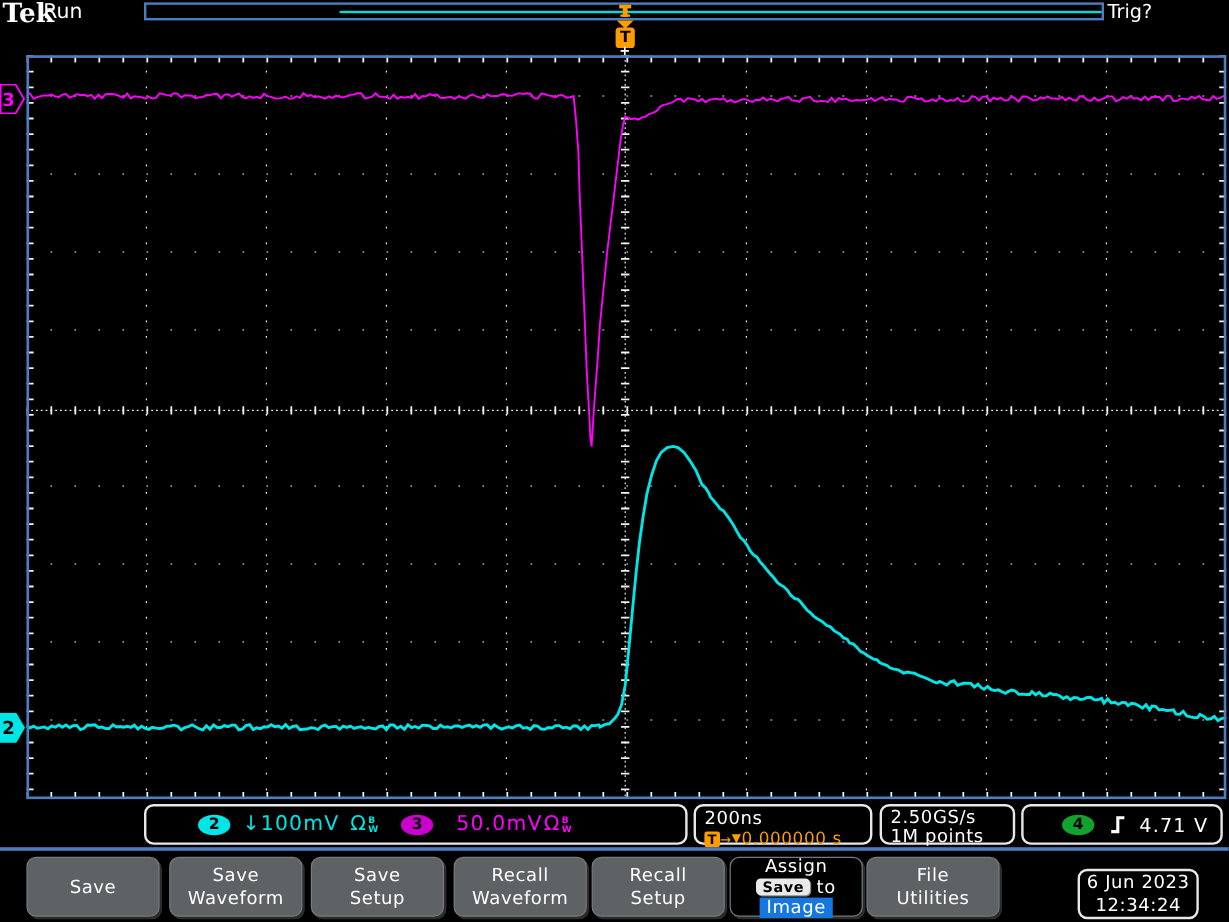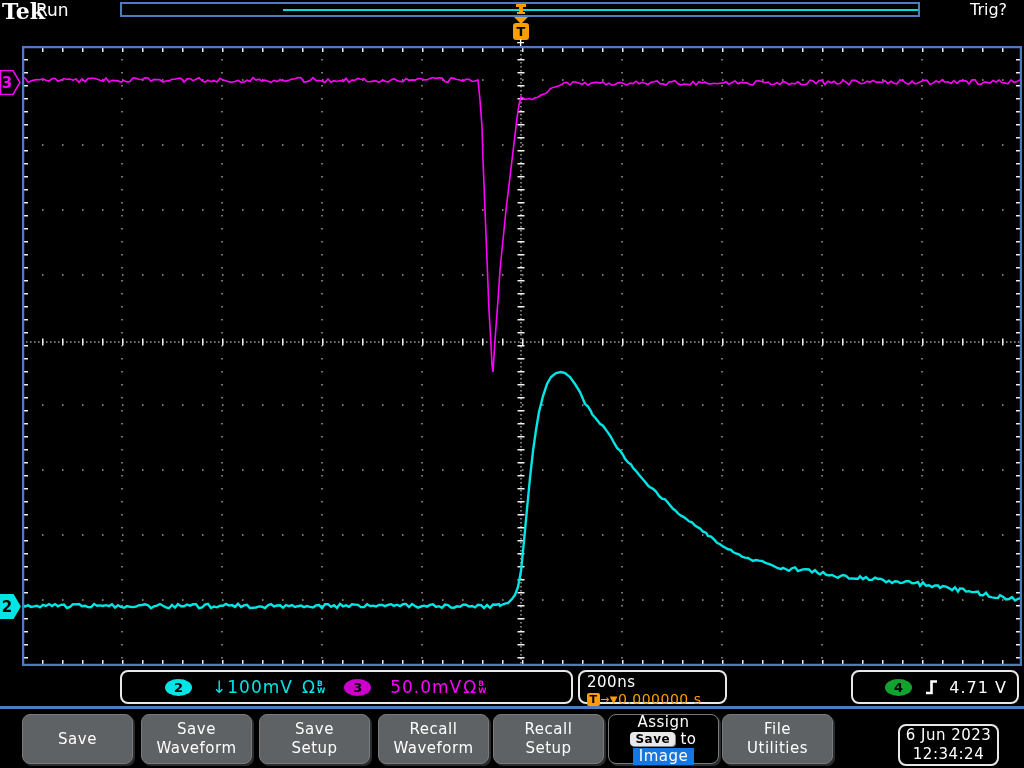--- a/index.html
+++ b/index.html
@@ -5,21 +5,21 @@
   * { margin:0; padding:0; box-sizing:border-box; }
   html,body { width:1024px; height:768px; background:#000; overflow:hidden;
     font-family:"DejaVu Sans","Liberation Sans",sans-serif; }
   .abs { position:absolute; }
   #screen { position:relative; width:1024px; height:768px; background:#000;border-radius:29px; }
 
   
   #tek-logo { left:2px; top:-2px; color:#fff; font-family:"DejaVu Serif","Liberation Serif",serif;
     font-weight:bold; font-size:22px; }
   #run-status { left:36px; top:0px; color:#fff; font-size:17px; }
-  #trig-status { left:970px; top:0px; color:#fff; font-size:16px; }
+  #trig-status { left:923px; top:0px; color:#fff; font-size:16px; }
   #record-bar { left:120px; top:2px; width:800px; height:15px; border:2px solid #4d7cc0;
     background:#000; }
   #record-wave { position:absolute; left:161px; top:5px; width:635px; height:2px; background:#00dcdc; }
   .rec-marker { position:absolute; background:#ff9d00; }
   #trig-tri { left:514px; top:17px; width:0; height:0; border-left:7px solid transparent;
     border-right:7px solid transparent; border-top:7px solid #ff9d00; }
   #trig-badge { left:513px; top:23px; width:16px; height:17px; background:#ff9d00; border-radius:3px;
     color:#000; font-weight:bold; font-size:13px; text-align:center; line-height:17px; }
   #trig-cross { left:516px; top:36px; color:#fff; font-size:11px; font-weight:bold; }
 
@@ -131,21 +131,21 @@
     <polygon points="0.5,0.5 13,0.5 20,12.5 13,24.5 0.5,24.5" fill="#000" stroke="#ff00ff" stroke-width="1.5"></polygon>
     <text x="7" y="18" fill="#ff00ff" font-size="15" font-weight="bold" font-family="DejaVu Sans, sans-serif" text-anchor="middle">3</text>
   </svg>
   <svg class="abs ch-marker" id="ch2-marker" viewBox="0 0 21 25">
     <polygon points="0.5,0.5 13,0.5 20,12.5 13,24.5 0.5,24.5" fill="#00e5e5" stroke="#00e5e5" stroke-width="1.5"></polygon>
     <text x="7" y="18" fill="#000" font-size="15" font-weight="bold" font-family="DejaVu Sans, sans-serif" text-anchor="middle">2</text>
   </svg>
 
   <div class="abs sbox" id="readout-box">
     <span class="ch-badge" style="background:#00e5e5; margin-left:43px;">2</span>
-    <span class="ro-text" style="color:#00e5e5; margin-left:20px;"><span>↓</span><span>100mV</span></span>
+    <span class="ro-text" style="color:#00e5e5; margin-left:10px;"><span>↓</span><span>100mV</span></span>
     <span class="ro-text" style="color:#00e5e5; margin-left:9px;">Ω</span>
     <span class="bwstack" style="color:#00e5e5;">
         <span>B</span>
         <span>W</span>
       </span>
     <span class="ch-badge" style="background:#cc00cc; margin-left:19px;">3</span>
     <span class="ro-text" style="color:#ff00ff; margin-left:19px;">50.0mV</span>
     <span class="ro-text" style="color:#ff00ff; margin-left:1px;">Ω</span>
     <span class="bwstack" style="color:#ff00ff;">
         <span>B</span>
@@ -156,20 +156,24 @@
   <div class="abs sbox" id="horiz-box">
     <div class="l1">200ns</div>
     <div class="trig-line">
       <span id="t-icon">T</span>
         <span style="font-size:11px;">→</span>
         <span style="font-size:10px;">▼</span>
         <span>0.000000 s</span>
     </div>
   </div>
 
+  <div class="abs sbox" id="acq-box">
+    <div>2.50GS/s</div>
+    <div>1M points</div>
+  </div>
 
   <div class="abs sbox" id="trigger-box">
     <span class="ch-badge" style="background:#12a32e; margin-left:32px;">4</span>
     <svg width="14" height="17" viewBox="0 0 14 17" style="margin-left:13px;">
       <path d="M1,14 H6.5 V2.5 H12" fill="none" stroke="#fff" stroke-width="2.6"></path>
     </svg>
     <span id="trig-level">4.71 V</span>
   </div>
 
   <div class="abs" id="separator"></div>

